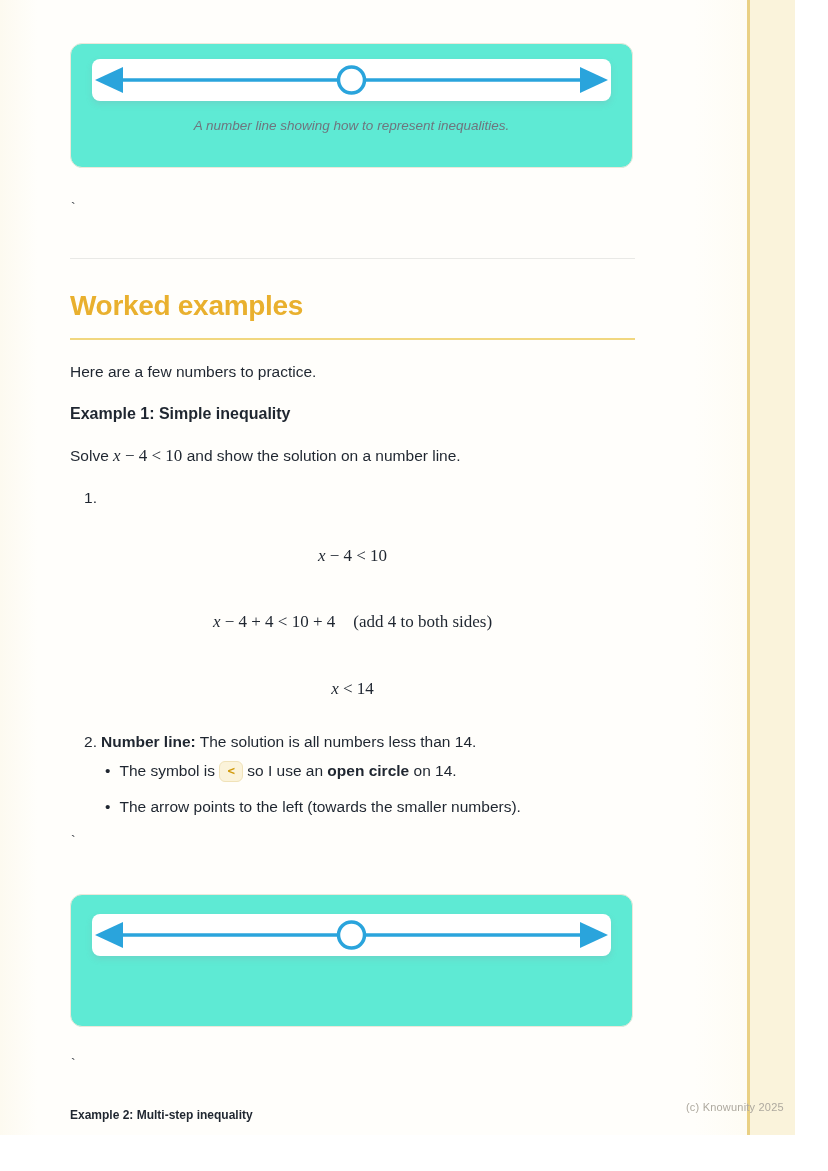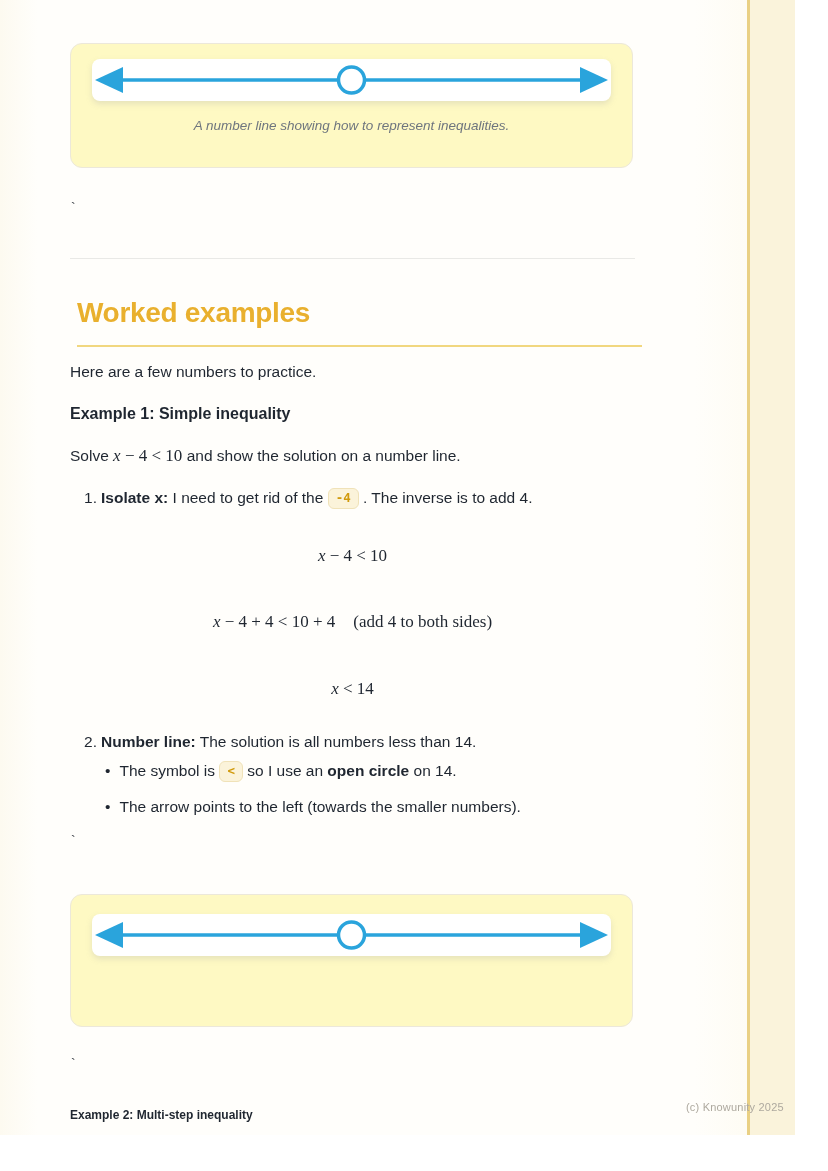--- a/index.html
+++ b/index.html
@@ -14,41 +14,41 @@
     position:absolute;left:0;top:0;width:747px;height:1135px;
     background:linear-gradient(90deg,#fdfaf0 0%,#fffefb 5%,#fffefb 93%,#fefcf4 100%);
   }
   .side-strip{
     position:absolute;left:747px;top:0;width:45px;height:1135px;
     background:#faf3db;border-left:3px solid #e9d084;
   }
   
   .figure-card{
     position:absolute;left:70px;width:563px;
-    background:#fef9c3;border:1px solid #ece8da;border-radius:12px;
+    background:#5eead4;border:1px solid #ece8da;border-radius:12px;
     box-sizing:border-box;
   }
   .fig1{top:43px;height:125px;padding-top:15px;}
   .fig2{top:894px;height:133px;padding-top:19px;}
   .plot-box{
     margin:0 auto;width:519px;height:42px;background:#ffffff;border-radius:8px;
     box-shadow:0 3px 6px rgba(140,145,160,0.22);
   }
   .plot-box svg{display:block;}
   .figure-caption{
     text-align:center;font-style:italic;font-size:13.5px;color:#6e757e;
   }
   .fig1 .figure-caption{margin-top:17px;}
   .fig2 .figure-caption{margin-top:14px;}
   
   .abs{position:absolute;left:70px;width:565px;}
   .tick{position:absolute;left:71px;width:20px;font-size:14px;color:#3a3f46;}
   .divider{position:absolute;left:70px;top:258px;width:565px;height:0;border-top:1px solid #e9e9e6;}
   h2.section-title{
-    position:absolute;left:70px;top:288px;width:565px;margin:7px;
+    position:absolute;left:70px;top:288px;width:565px;margin:0;
     font-size:28px;line-height:36px;font-weight:700;color:#e9b02e;
     letter-spacing:-0.3px;
     border-bottom:2px solid #f1d77f;padding-bottom:14px;
   }
   .body-text{font-size:15.5px;line-height:21px;}
   .bold{font-weight:700;}
   .math{font-family:"Liberation Serif",serif;font-size:17px;}
   .mvar{font-style:italic;}
   .badge{
     display:inline-block;font-family:"DejaVu Sans Mono",monospace;
@@ -97,26 +97,20 @@
 <div class="abs body-text bold" style="top:403px;font-size:16px">Example 1: Simple inequality</div>
 
 <div class="abs body-text" style="top:445px">
   <span>Solve</span>
   <span class="math"><i class="mvar">x</i><span> − 4 &lt; 10</span></span>
   <span>and show the solution on a number line.</span>
 </div>
 
 <div class="abs list-item" style="top:487px">
   <span class="num">1.</span>
-  <span>
-    <span class="bold">Isolate x:</span>
-    <span>I need to get rid of the</span>
-    <code class="badge">-4</code>
-    <span>. The inverse is to add 4.</span>
-  </span>
 </div>
 
 <div class="equation" style="top:546px">
   <span class="math"><i class="mvar">x</i><span> − 4 &lt; 10</span></span>
 </div>
 <div class="equation" style="top:612px">
   <span class="math"><i class="mvar">x</i><span> − 4 + 4 &lt; 10 + 4</span></span><span class="eq-note">(add 4 to both sides)</span>
 </div>
 <div class="equation" style="top:679px">
   <span class="math"><i class="mvar">x</i><span> &lt; 14</span></span>

